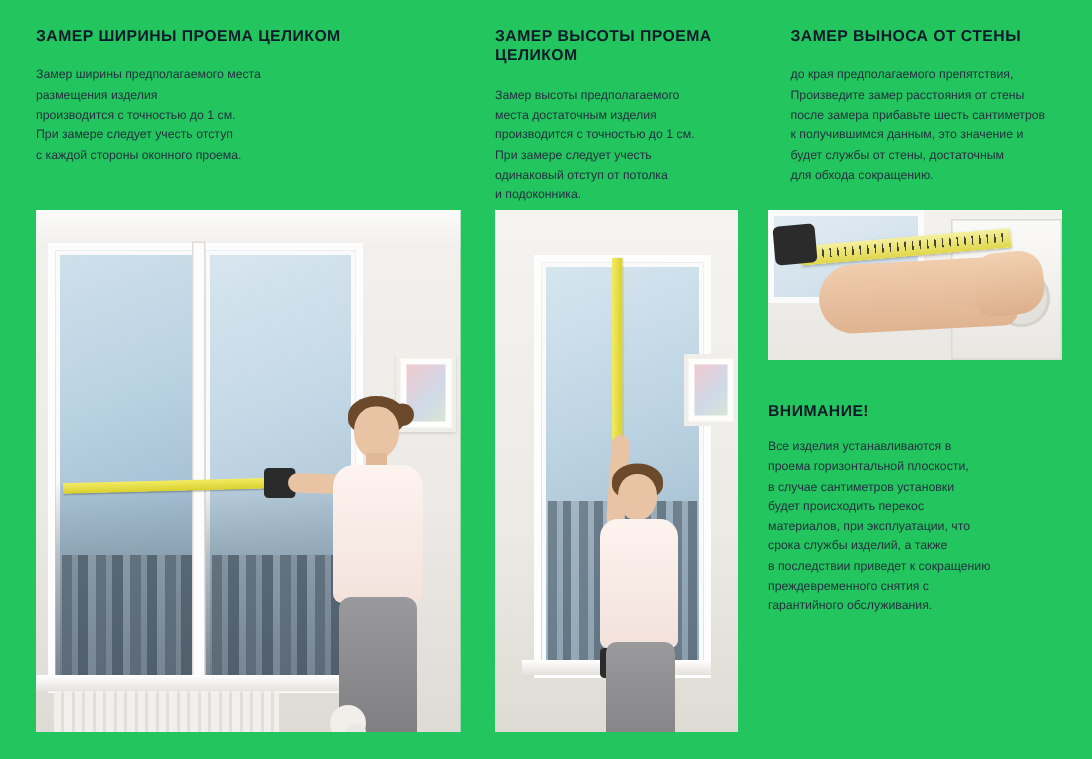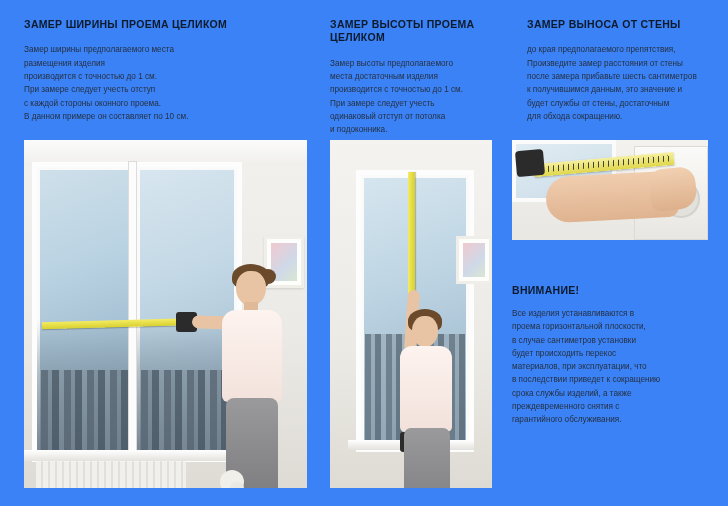--- a/index.html
+++ b/index.html
@@ -10,21 +10,21 @@
     width: 728px;
     height: 506px;
     background: #ffffff;
     font-family: "Liberation Sans", sans-serif;
     overflow: hidden;
   }
   .page {
     position: relative;
     width: 728px;
     height: 506px;
-    background: #3b82f6;
+    background: #22c55e;
   }
 
   
   .col {
     position: absolute;
     top: 18px;
   }
   .col-1 { left: 24px;  width: 283px; }
   .col-2 { left: 330px; width: 162px; }
   .col-3 { left: 512px; width: 196px; margin-left: 15px; }
@@ -44,21 +44,21 @@
     color: #253040;
     margin: 0;
   }
   .body-text .ln { display: block; }
 
   .warn-heading {
     font-size: 10.5px;
     font-weight: bold;
     letter-spacing: 0.3px;
     color: #0d1a2b;
-    margin: 16px 0 11px 0;
+    margin: 0 0 11px 0;
     text-transform: uppercase;
   }
 
   
   .photo {
     position: absolute;
     overflow: hidden;
     background: #e7e6e2;
   }
   .photo-1 { left: 24px;  top: 140px; width: 283px; height: 348px; }
@@ -315,21 +315,20 @@
 <div class="page">
 
   <div class="col col-1">
     <h2 class="heading">ЗАМЕР ШИРИНЫ ПРОЕМА ЦЕЛИКОМ</h2>
     <p class="body-text">
       <span class="ln">Замер ширины предполагаемого места</span>
       <span class="ln">размещения изделия</span>
       <span class="ln">производится с точностью до 1 см.</span>
       <span class="ln">При замере следует учесть отступ</span>
       <span class="ln">с каждой стороны оконного проема.</span>
-      <span class="ln">В данном примере он составляет по 10 см.</span>
     </p>
   </div>
 
   <div class="photo photo-1">
     <div class="p1-wall"></div>
     <div class="p1-ceiling"></div>
     <div class="p1-lowwall"></div>
     <div class="p1-winframe">
       <div class="p1-glass">
         <div class="p1-city"></div>
@@ -412,20 +411,20 @@
   </div>
 
   <div class="warn-block">
     <h2 class="warn-heading">ВНИМАНИЕ!</h2>
     <p class="body-text">
       <span class="ln">Все изделия устанавливаются в</span>
       <span class="ln">проема горизонтальной плоскости,</span>
       <span class="ln">в случае сантиметров установки</span>
       <span class="ln">будет происходить перекос</span>
       <span class="ln">материалов, при эксплуатации, что</span>
+      <span class="ln">срока службы изделий, а также</span>
       <span class="ln">в последствии приведет к сокращению</span>
-      <span class="ln">срока службы изделий, а также</span>
       <span class="ln">преждевременного снятия с</span>
       <span class="ln">гарантийного обслуживания.</span>
     </p>
   </div>
 
 </div>
 
 </body></html>

